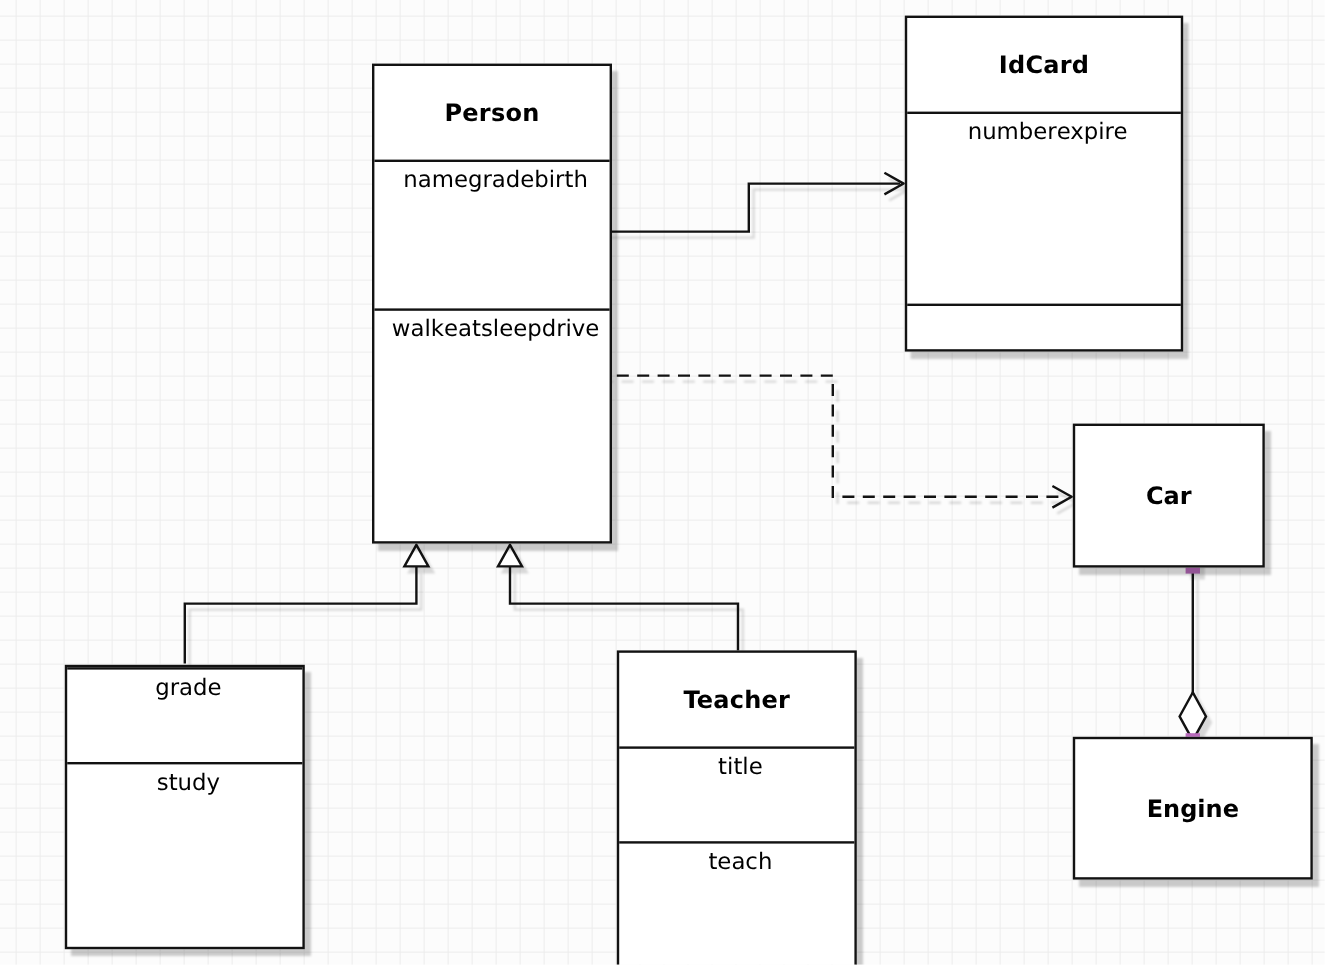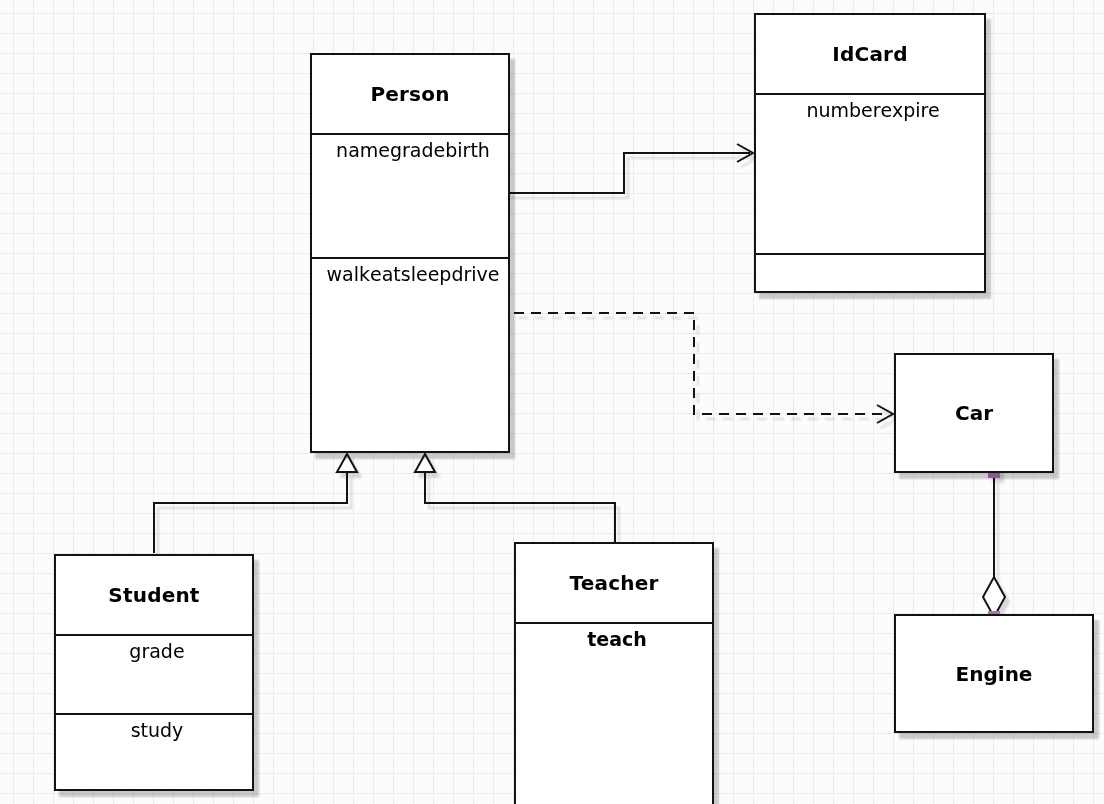--- a/index.html
+++ b/index.html
@@ -118,32 +118,34 @@
   <div class="uml-class" style="left:754px; top:13px; width:232px; height:280px;">
     <div class="uml-title" style="height:78px;">IdCard</div>
     <div class="uml-section" style="height:160px;">
       <div class="uml-row">number</div>
       <div class="uml-row">expire</div>
     </div>
     <div class="uml-section" style="height:38px;"></div>
   </div>
 
   <div class="uml-class" style="left:54px; top:554px; width:200px; height:237px;">
-    <div class="uml-title" style="height:78px;">Student</div>
     <div class="uml-section" style="height:79px;">
       <div class="uml-row">grade</div>
     </div>
     <div class="uml-section" style="height:76px;">
       <div class="uml-row">study</div>
     </div>
   </div>
 
   <div class="uml-class" style="left:514px; top:542px; width:200px; height:291px;">
     <div class="uml-title" style="height:78px;">Teacher</div>
-    <div class="uml-section" style="height:76px;font-weight:bold;">
+    <div class="uml-section" style="height:79px;">
+      <div class="uml-row">title</div>
+    </div>
+    <div class="uml-section" style="height:76px;">
       <div class="uml-row">teach</div>
     </div>
   </div>
 
   <div class="uml-class plain-class" style="left:894px; top:353px; width:160px; height:120px;">
     <span>Car</span>
   </div>
 
   <div class="uml-class plain-class" style="left:894px; top:614px; width:200px; height:119px;">
     <span>Engine</span>

